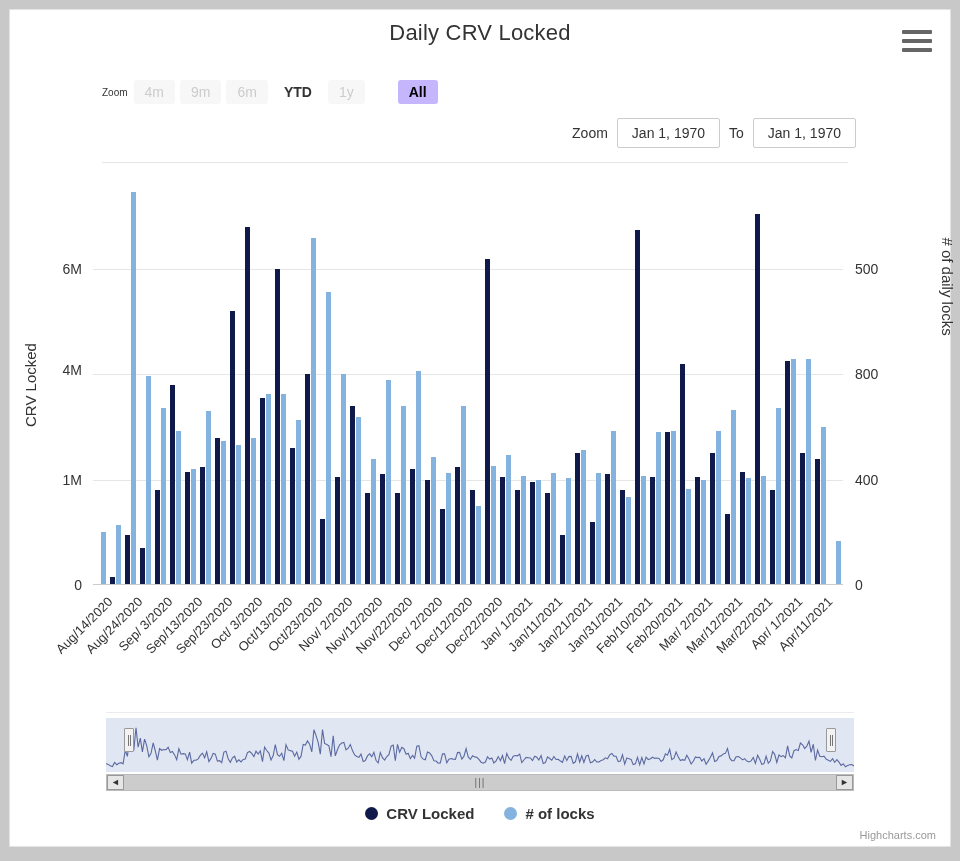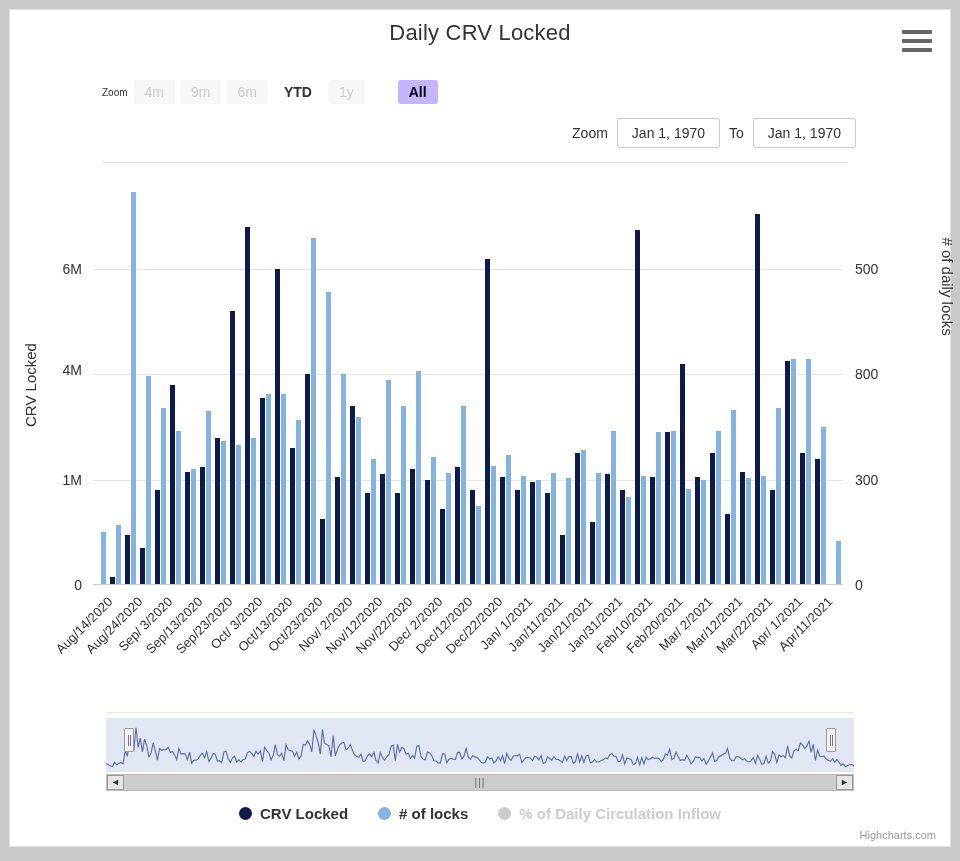--- a/index.html
+++ b/index.html
@@ -197,21 +197,21 @@
           <div class="gridline" style="top: 84.2105px;"></div>
         </div>
       <div id="yticks-left">
           <div class="ytick left" style="top: 400px;">0</div>
           <div class="ytick left" style="top: 294.737px;">1M</div>
           <div class="ytick left" style="top: 185px;">4M</div>
           <div class="ytick left" style="top: 84.2105px;">6M</div>
         </div>
       <div id="yticks-right">
           <div class="ytick right" style="top: 400px;">0</div>
-          <div class="ytick right" style="top: 294.737px;">300</div>
+          <div class="ytick right" style="top: 294.737px;">400</div>
           <div class="ytick right" style="top: 189.474px;">800</div>
           <div class="ytick right" style="top: 84.2105px;">500</div>
         </div>
       <div id="bars">
           <div class="bar light" style="left: 8.1px; width: 4.6px; height: 52.6316px; background: rgb(133, 179, 224);"></div>
           <div class="bar dark" style="left: 17.3px; width: 4.6px; height: 7.89474px; background: rgb(16, 26, 74);"></div>
           <div class="bar light" style="left: 23.1px; width: 4.6px; height: 59.6491px; background: rgb(133, 179, 224);"></div>
           <div class="bar dark" style="left: 32.3px; width: 4.6px; height: 50px; background: rgb(16, 26, 74);"></div>
           <div class="bar light" style="left: 38.1px; width: 4.6px; height: 392.982px; background: rgb(133, 179, 224);"></div>
           <div class="bar dark" style="left: 47.3px; width: 4.6px; height: 36.8421px; background: rgb(16, 26, 74);"></div>
@@ -363,20 +363,16 @@
 
   <div id="legend">
       <div class="legend-item">
         <span class="legend-dot" style="background: rgb(16, 26, 74);"></span>
         <span class="legend-text">CRV Locked</span>
       </div>
       <div class="legend-item">
         <span class="legend-dot" style="background: rgb(133, 179, 224);"></span>
         <span class="legend-text"># of locks</span>
       </div>
-      <div class="legend-item off">
-        <span class="legend-dot" style="background: rgb(204, 204, 204);"></span>
-        <span class="legend-text">% of Daily Circulation Inflow</span>
-      </div>
     </div>
 
   <div id="credits">Highcharts.com</div>
 </div>
 
 </body></html>

